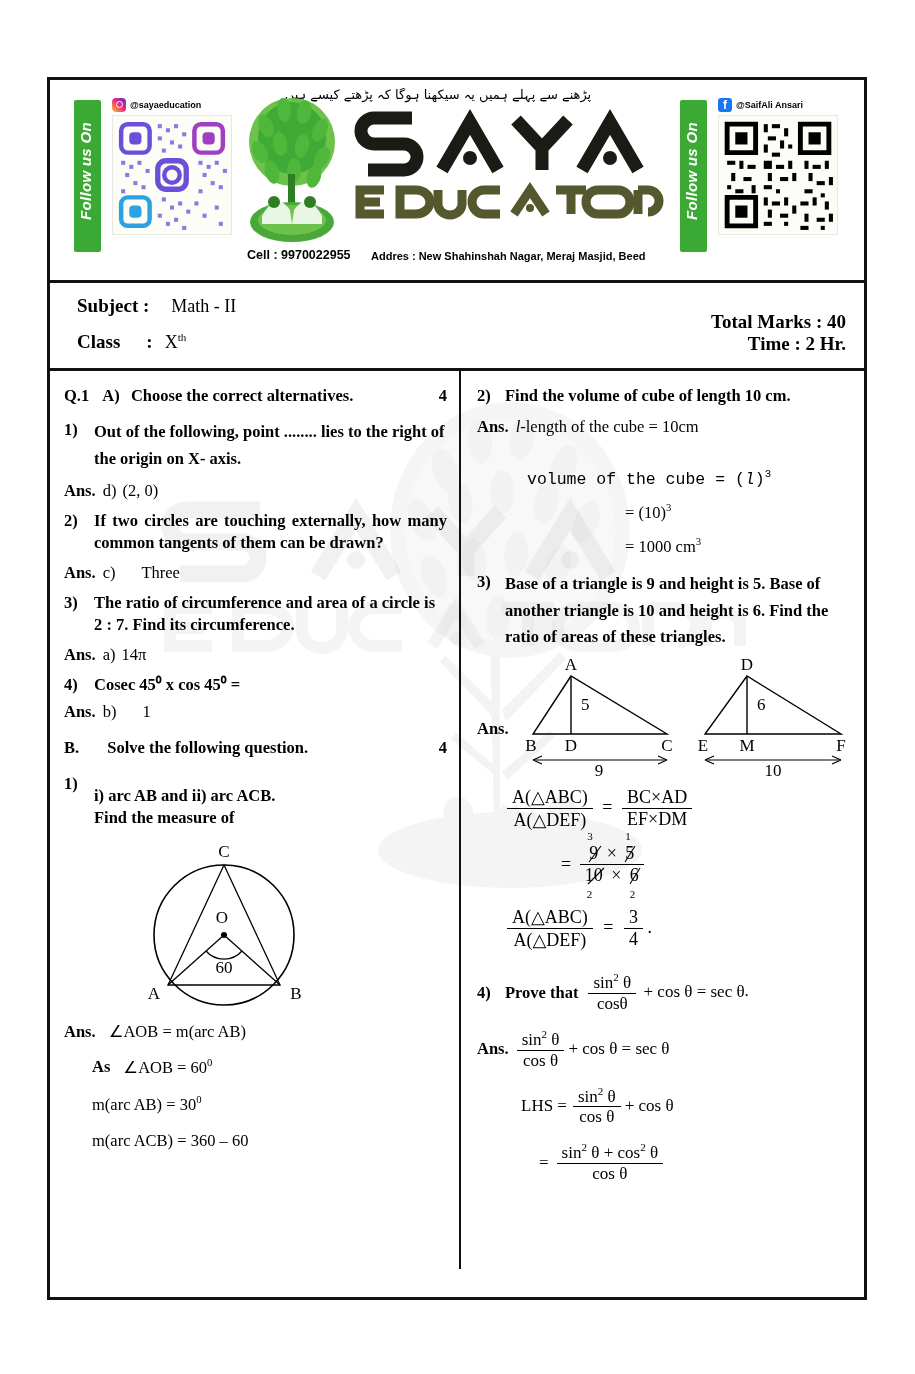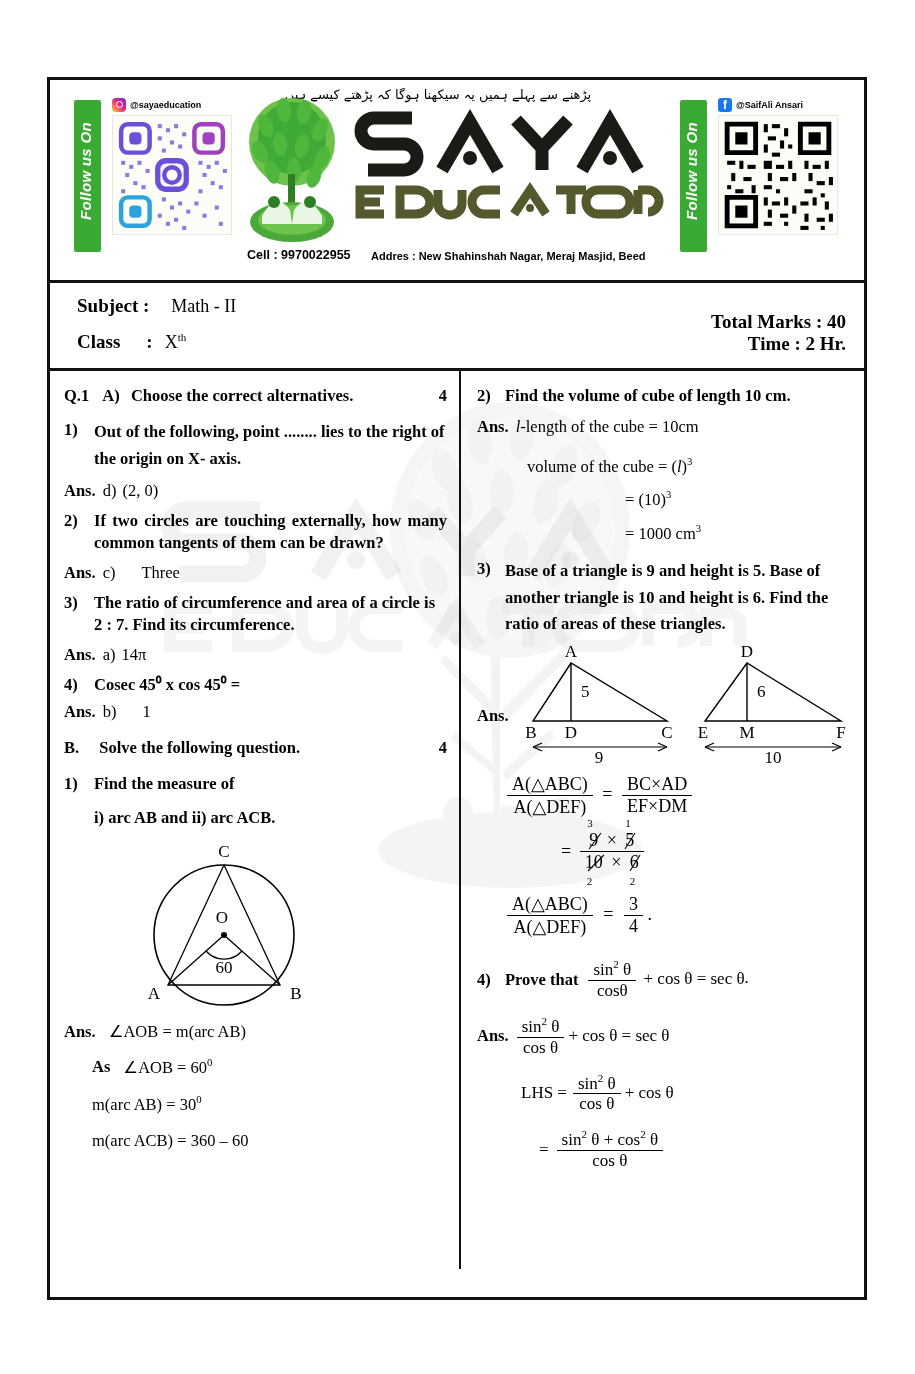--- a/index.html
+++ b/index.html
@@ -415,28 +415,28 @@
       </div>
       <div class="ansrow" style="margin-top:6px;">
         <span class="an">Ans.</span>
         <span>b)</span>
         <span style="margin-left:26px;">1</span>
       </div>
 
       <div class="q" style="margin-top:15px;">
         <span class="marks">4</span>
         <span>B.</span>
-        <span style="margin-left:16px;">Solve the following question.</span>
+        <span style="margin-left:24px;">Solve the following question.</span>
       </div>
 
       <div class="row q" style="margin-top:14px;">
         <span class="num" style="width:30px;">1)</span>
         <span class="txt">
+          <span style="display:block;margin-top:12px;">i) arc AB and ii) arc ACB.</span>
           <span style="display:block;">Find the measure of</span>
-          <span style="display:block;margin-top:12px;">i) arc AB and ii) arc ACB.</span>
         </span>
       </div>
 
       <div style="margin-top:8px;margin-left:52px;">
         <svg width="220" height="178" viewBox="0 0 220 178">
           <circle cx="108" cy="98" r="70" class="stk" stroke-width="1.6"></circle>
 
           <path d="M108 28 L52 148 L164 148 Z" class="stk" stroke-width="1.3"></path>
 
           <path d="M108 98 L52 148 M108 98 L164 148" class="stk" stroke-width="1.3"></path>
@@ -469,21 +469,21 @@
     <div class="col colR">
 
       <div class="row q" style="margin-top:0;">
         <span class="num" style="width:28px;">2)</span>
         <span class="txt">Find the volume of cube of length 10 cm.</span>
       </div>
       <div class="ansrow">
         <span class="an">Ans.</span>
         <span class="qs"><span class="ital">l</span><span>-length of the cube = 10cm</span></span>
       </div>
-      <div class="qs" style="margin-top:16px;margin-left:50px;">
+      <div class="qs" style="margin-top:29px;margin-left:50px;font-family:Liberation Mono, monospace;">
         <span>volume of the cube  = (</span><span class="ital">l</span><span>)</span><span class="sup2">3</span>
       </div>
       <div class="qs" style="margin-top:10px;margin-left:148px;">
         <span>= (10)</span><span class="sup2">3</span>
       </div>
       <div class="qs" style="margin-top:10px;margin-left:148px;">
         <span>= 1000 cm</span><span class="sup2">3</span>
       </div>
 
       <div class="row q" style="margin-top:14px;">

